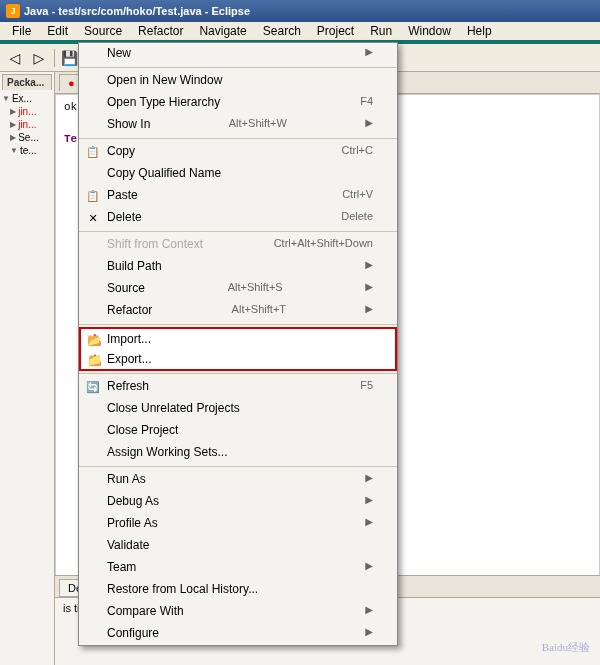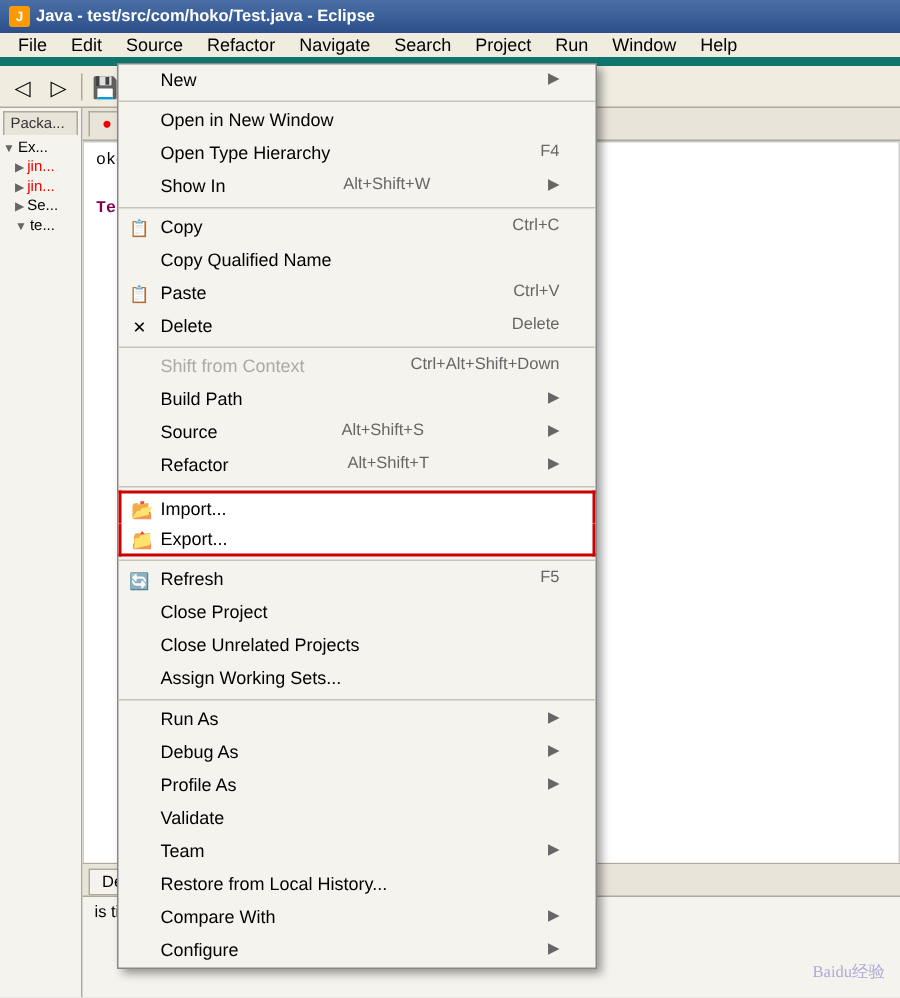--- a/index.html
+++ b/index.html
@@ -39,21 +39,21 @@
       flex-shrink: 0;
     }
 
     
     .menu-bar {
       background: #f0ece0;
       height: 22px;
       display: flex;
       align-items: flex-end;
       padding: 0 4px;
-      border-bottom: 6px solid #0f766e;
+      border-bottom: 4px solid #0f766e;
     }
     .menu-item {
       padding: 2px 8px;
       cursor: pointer;
       font-size: 12px;
       color: #000;
       height: 100%;
       display: flex;
       align-items: center;
     }
@@ -101,21 +101,21 @@
       overflow: hidden;
       font-size: 11px;
       padding: 2px;
     }
     .panel-tab {
       background: #e8e4da;
       border: 1px solid #b0a898;
       border-bottom: none;
       padding: 2px 4px;
       font-size: 10px;
-      font-weight: normal;
+      font-weight: bold;
       color: #333;
       margin-bottom: 2px;
     }
     .tree-item {
       display: flex;
       align-items: center;
       padding: 1px 0;
       font-size: 10px;
       white-space: nowrap;
       overflow: hidden;
@@ -396,26 +396,26 @@
       <span class="ctx-icon" style="left: 6px; font-size: 12px;">📁</span>
       <span>Export...</span>
     </div>
     <div class="ctx-separator"></div>
     <div class="ctx-item">
       <span class="ctx-icon">🔄</span>
       <span>Refresh</span>
       <span class="ctx-shortcut">F5</span>
     </div>
     <div class="ctx-item">
+      <span>Close Unrelated Projects</span>
+    </div>
+    <div class="ctx-item">
       <span>Close Project</span>
     </div>
     <div class="ctx-item">
-      <span>Close Unrelated Projects</span>
-    </div>
-    <div class="ctx-item">
       <span>Assign Working Sets...</span>
     </div>
     <div class="ctx-separator"></div>
     <div class="ctx-item">
       <span>Run As</span>
       <span class="ctx-arrow">▶</span>
     </div>
     <div class="ctx-item">
       <span>Debug As</span>
       <span class="ctx-arrow">▶</span>

